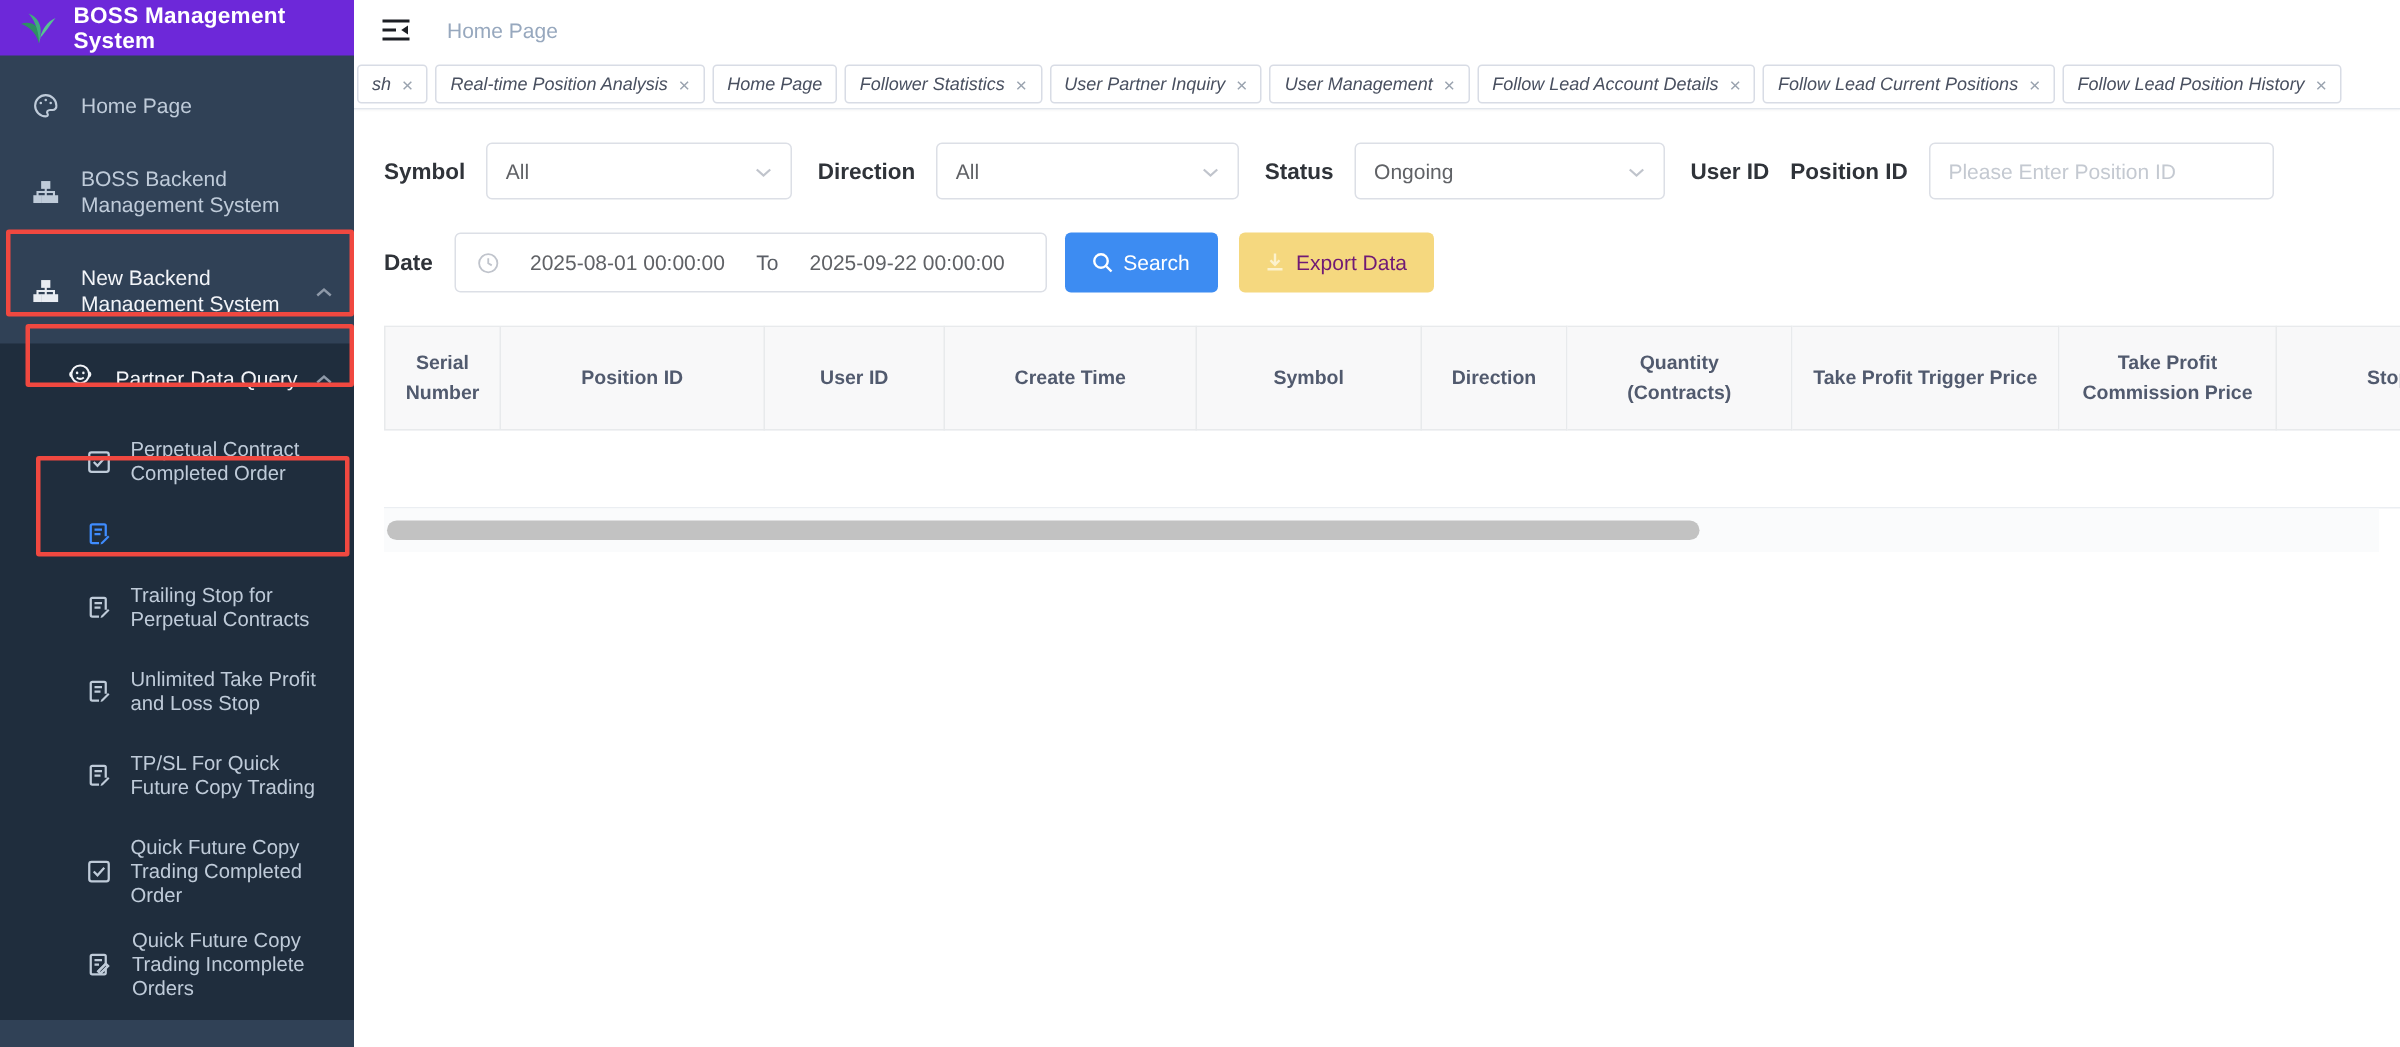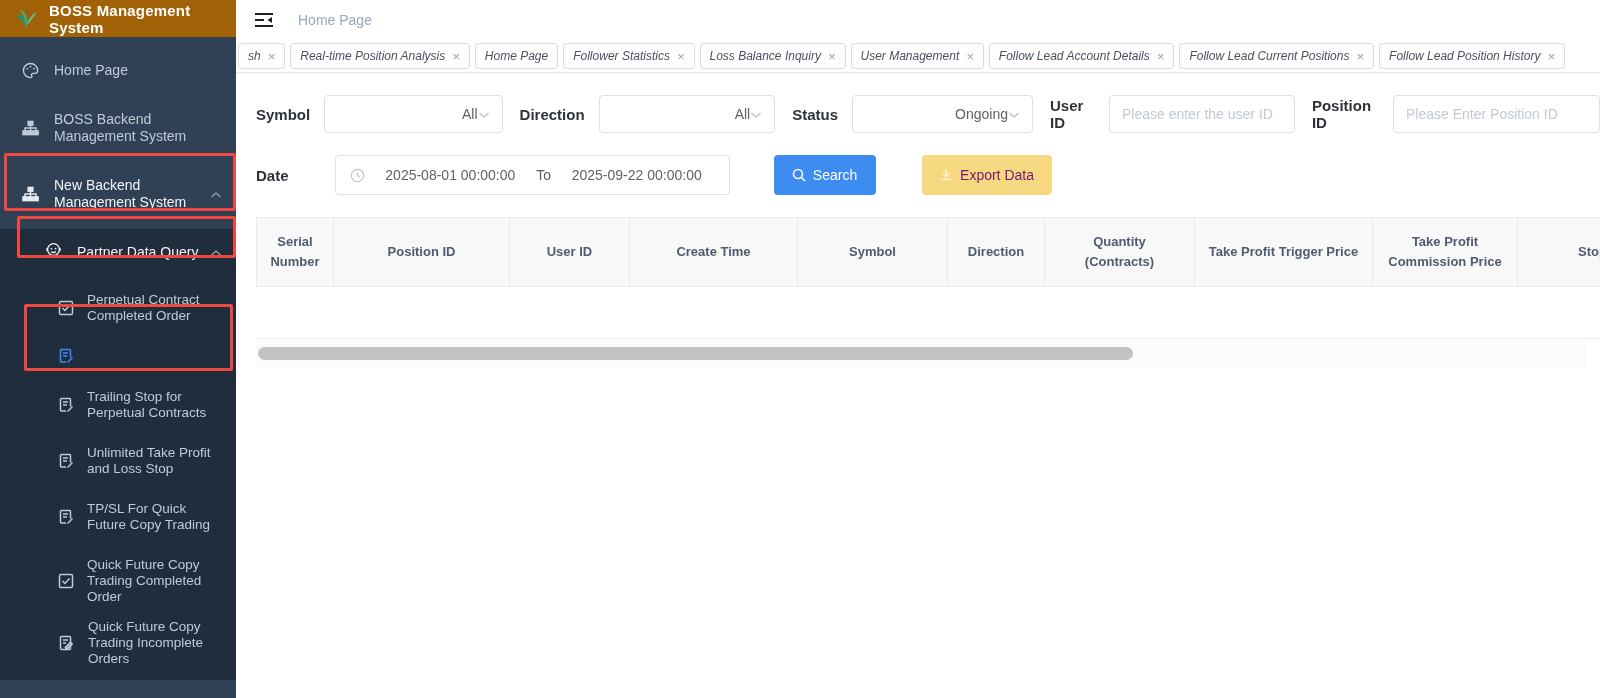--- a/index.html
+++ b/index.html
@@ -2,21 +2,21 @@
 <html><head>
 <meta charset="utf-8">
 <style>
   * { margin:0; padding:0; box-sizing:border-box; }
   html,body { width:1600px; height:698px; overflow:hidden; background:#fff;
               font-family:"Liberation Sans", sans-serif; }
 
   
   .sidebar { position:absolute; left:0; top:0; width:236px; height:698px;
              background:#304156; overflow:hidden; z-index:2; }
-  .logo-bar { height:37px; background:#a16207; display:flex; align-items:center;
+  .logo-bar { height:37px; background:#6d28d9; display:flex; align-items:center;
               padding-left:13px; gap:10px; }
   .logo-title { color:#fff; font-weight:bold; font-size:15px; letter-spacing:.2px; }
   .menu-item { display:flex; align-items:center; gap:14px; color:#bfcbd9;
                font-size:14px; padding:8px 8px 8px 22px; cursor:pointer; position:relative; }
   .menu-item .lbl { width:152px; line-height:17px; }
   .menu-item .icon { width:18px; height:18px; flex:none; display:flex; align-items:center; }
   .mi-home { margin-top:14px; padding-top:10px; padding-bottom:10px; }
   .mi-boss { margin-top:14px; }
   .mi-new  { margin-top:16px; color:#f2f4f8; }
   .chev { position:absolute; right:14px; top:50%; transform:translateY(-50%); color:#8e99a8; }
@@ -49,30 +49,30 @@
   .tab { display:inline-flex; align-items:center; gap:7px; height:26px; padding:0 9px;
          border:1px solid #d8dce5; border-radius:3px; background:#fff; color:#495060;
          font-size:12px; cursor:pointer; flex:none; }
   .tab .x { color:#9aa3af; font-size:13px; line-height:1; cursor:pointer; }
   .tab-cut { margin-left:-14px; }
 
   .content { padding:22px 0 0 20px; }
   .frow { display:flex; align-items:center; }
   .flabel { font-weight:bold; color:#2f3339; font-size:15px; margin-right:14px; }
   .sel { height:38px; border:1px solid #dcdfe6; border-radius:4px; background:#fff;
-         display:flex; align-items:center; justify-content:flex-end; padding:0 12px;
+         display:flex; align-items:center; justify-content:space-between; padding:0 12px;
          color:#606266; font-size:14px; cursor:pointer; }
   .sel .carat { color:#c0c4cc; }
   .tin { height:38px; border:1px solid #dcdfe6; border-radius:4px; background:#fff;
          padding:0 12px; color:#606266; font-size:14px; outline:none;
          font-family:"Liberation Sans", sans-serif; }
   .tin::placeholder { color:#c4c9d1; }
   .g { margin-right:17px; }
 
-  .frow2 { margin-top:22px;gap:32px; }
+  .frow2 { margin-top:22px; }
   .datebox { width:395px; height:40px; border:1px solid #dcdfe6; border-radius:4px;
              display:flex; align-items:center; padding:0 14px; color:#606266; font-size:14px;
              gap:8px; }
   .datebox .clock { color:#c0c4cc; display:flex; }
   .datebox .dval { flex:1; text-align:center; }
   .datebox .sep { color:#5a5e66; }
   .btn { height:40px; border:none; border-radius:4px; font-size:14px; display:inline-flex;
          align-items:center; justify-content:center; gap:7px; cursor:pointer;
          font-family:"Liberation Sans", sans-serif; }
   .btn-search { width:102px; background:#3d8cf2; color:#fff; margin-left:12px; }
@@ -273,21 +273,21 @@
       <span class="x">×</span>
     </span>
     <span class="tab">
       <span>Home Page</span>
     </span>
     <span class="tab">
       <span>Follower Statistics</span>
       <span class="x">×</span>
     </span>
     <span class="tab">
-      <span>Loss Balance Inquiry</span>
+      <span>User Partner Inquiry</span>
       <span class="x">×</span>
     </span>
     <span class="tab">
       <span>User Management</span>
       <span class="x">×</span>
     </span>
     <span class="tab">
       <span>Follow Lead Account Details</span>
       <span class="x">×</span>
     </span>
@@ -328,21 +328,20 @@
       <div class="sel g" style="width:207px;">
         <span>Ongoing</span>
         <span class="carat">
           <svg width="12" height="8" viewBox="0 0 12 8" fill="none" stroke="#c0c4cc" stroke-width="1.5">
               <path d="M1.5 2 L6 6 L10.5 2"></path>
             </svg>
         </span>
       </div>
 
       <span class="flabel">User ID</span>
-      <input class="tin g" style="width: 186px;" placeholder="Please enter the user ID">
 
       <span class="flabel">Position ID</span>
       <input class="tin" style="width: 230px;" placeholder="Please Enter Position ID">
     </div>
 
     <div class="frow frow2">
       <span class="flabel">Date</span>
       <div class="datebox">
         <span class="clock">
           <svg width="15" height="15" viewBox="0 0 16 16" fill="none" stroke="#c0c4cc" stroke-width="1.3">

